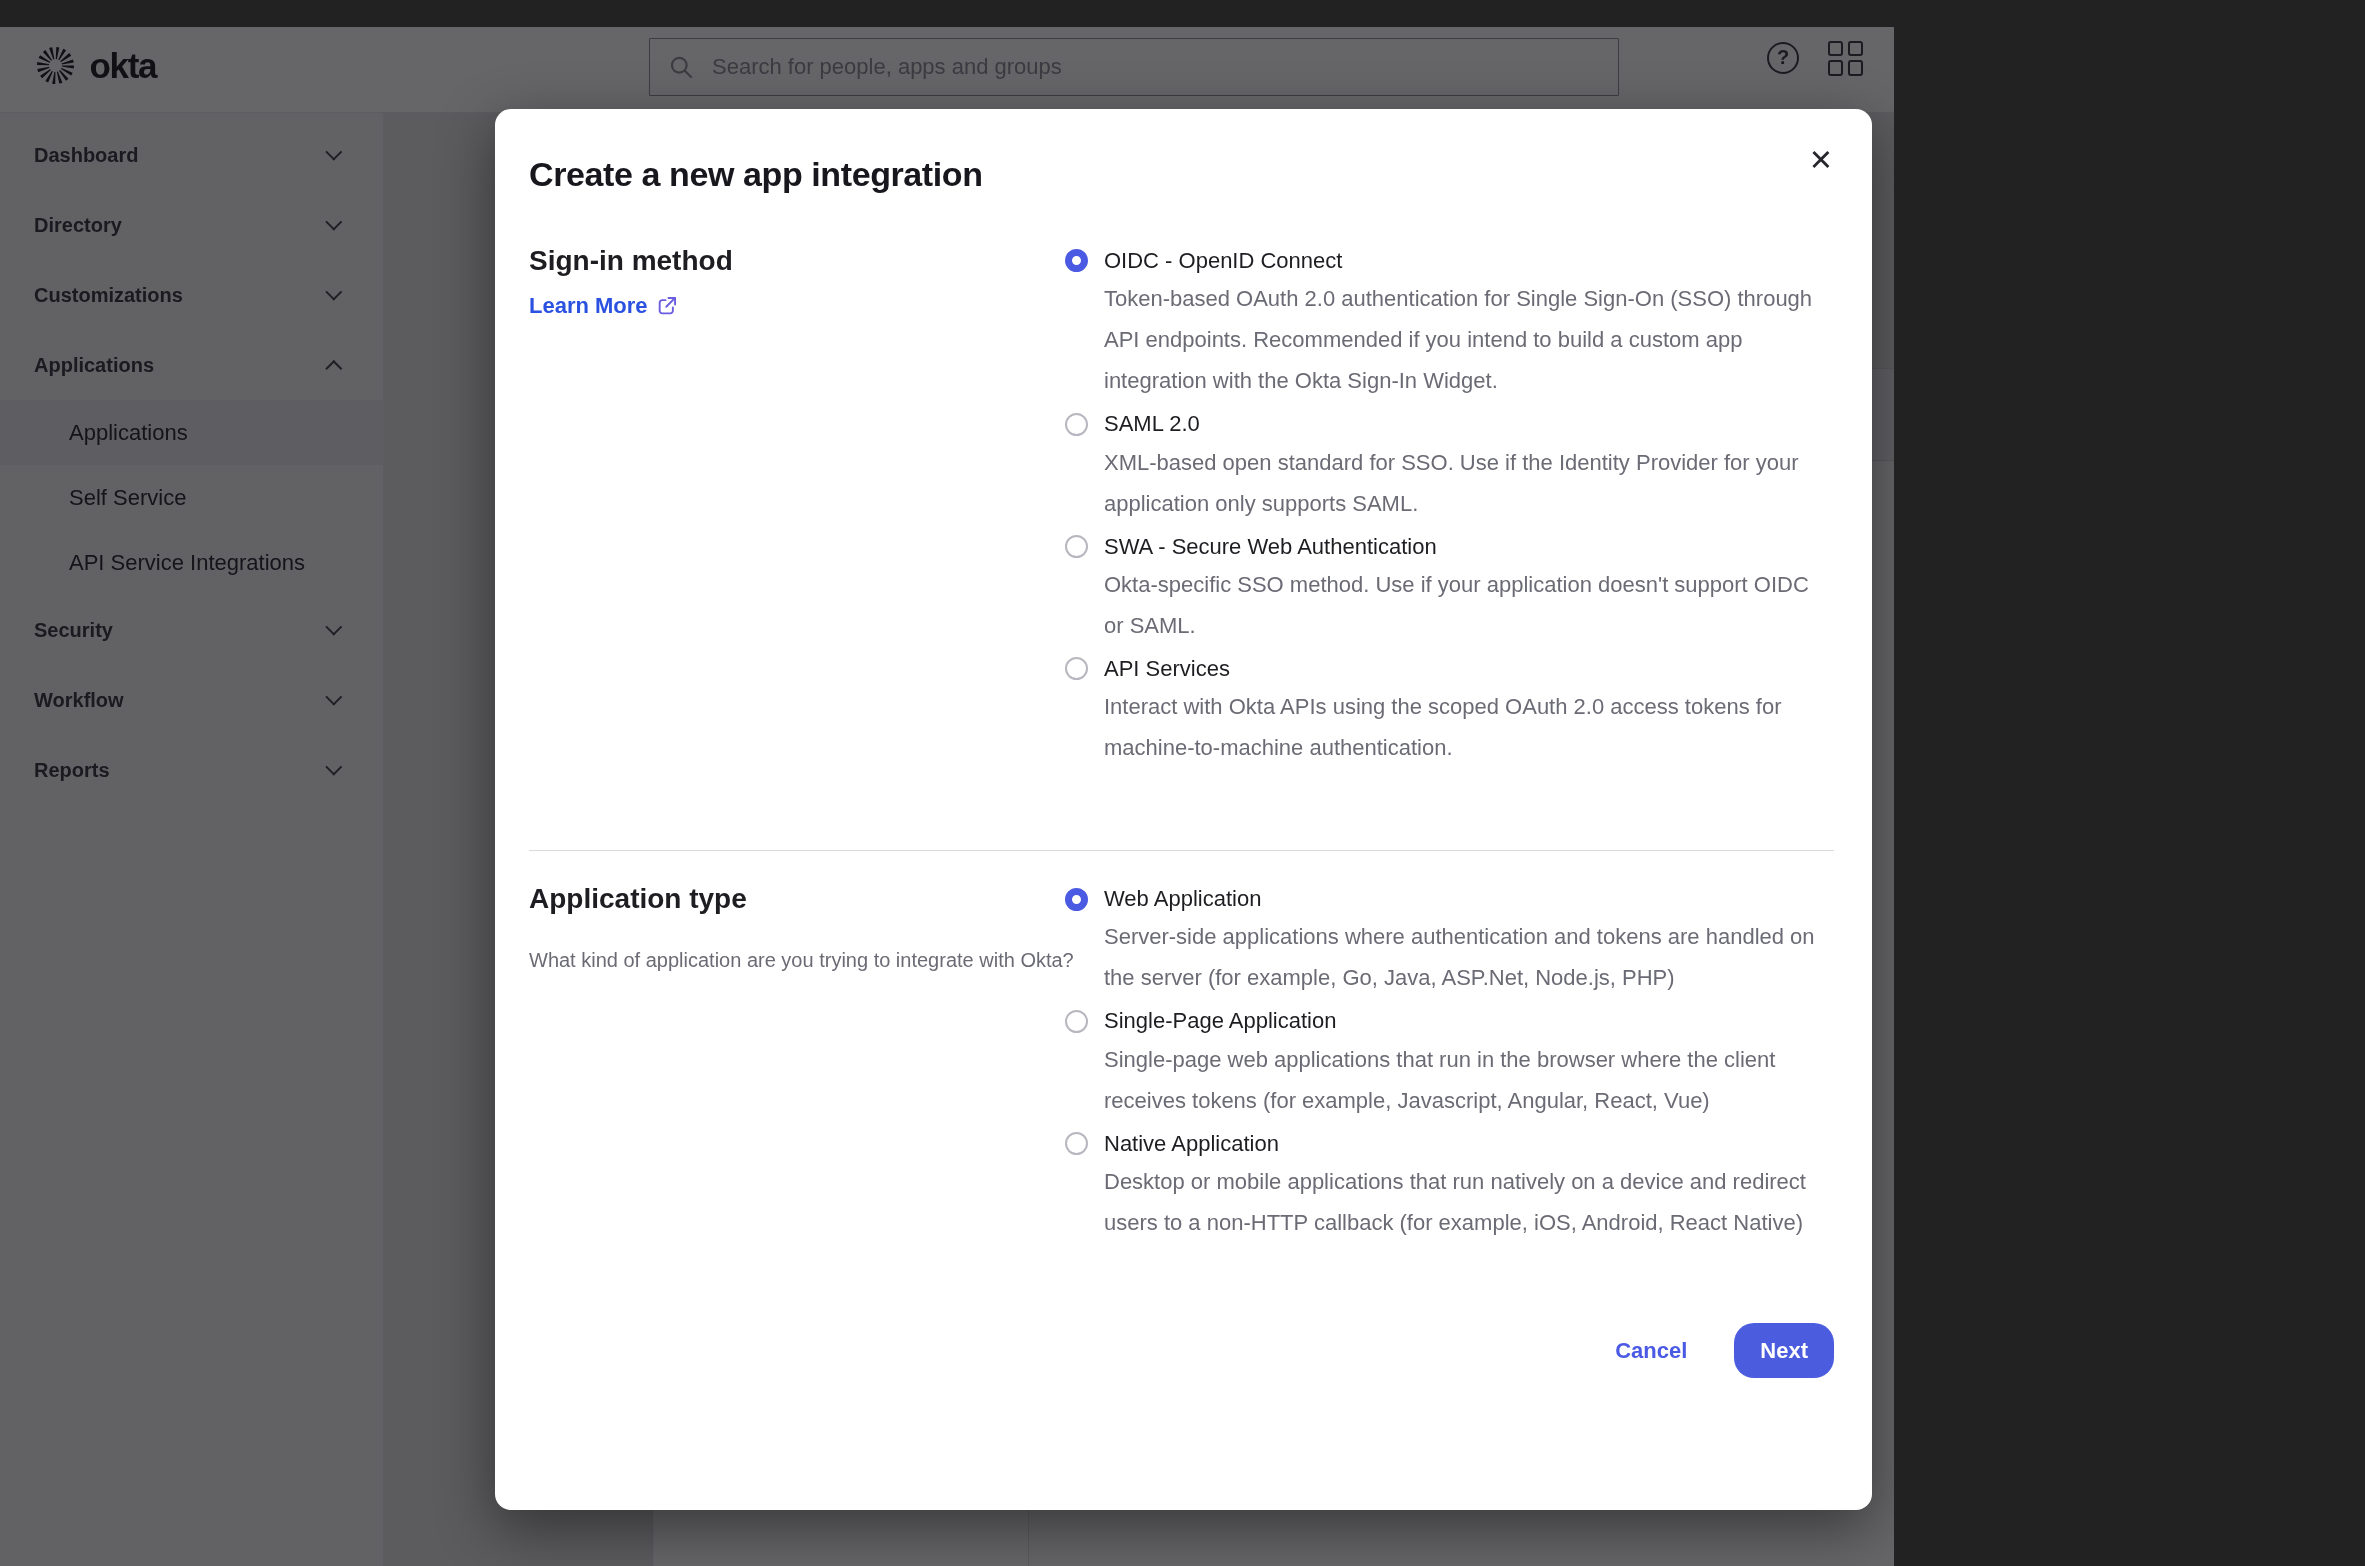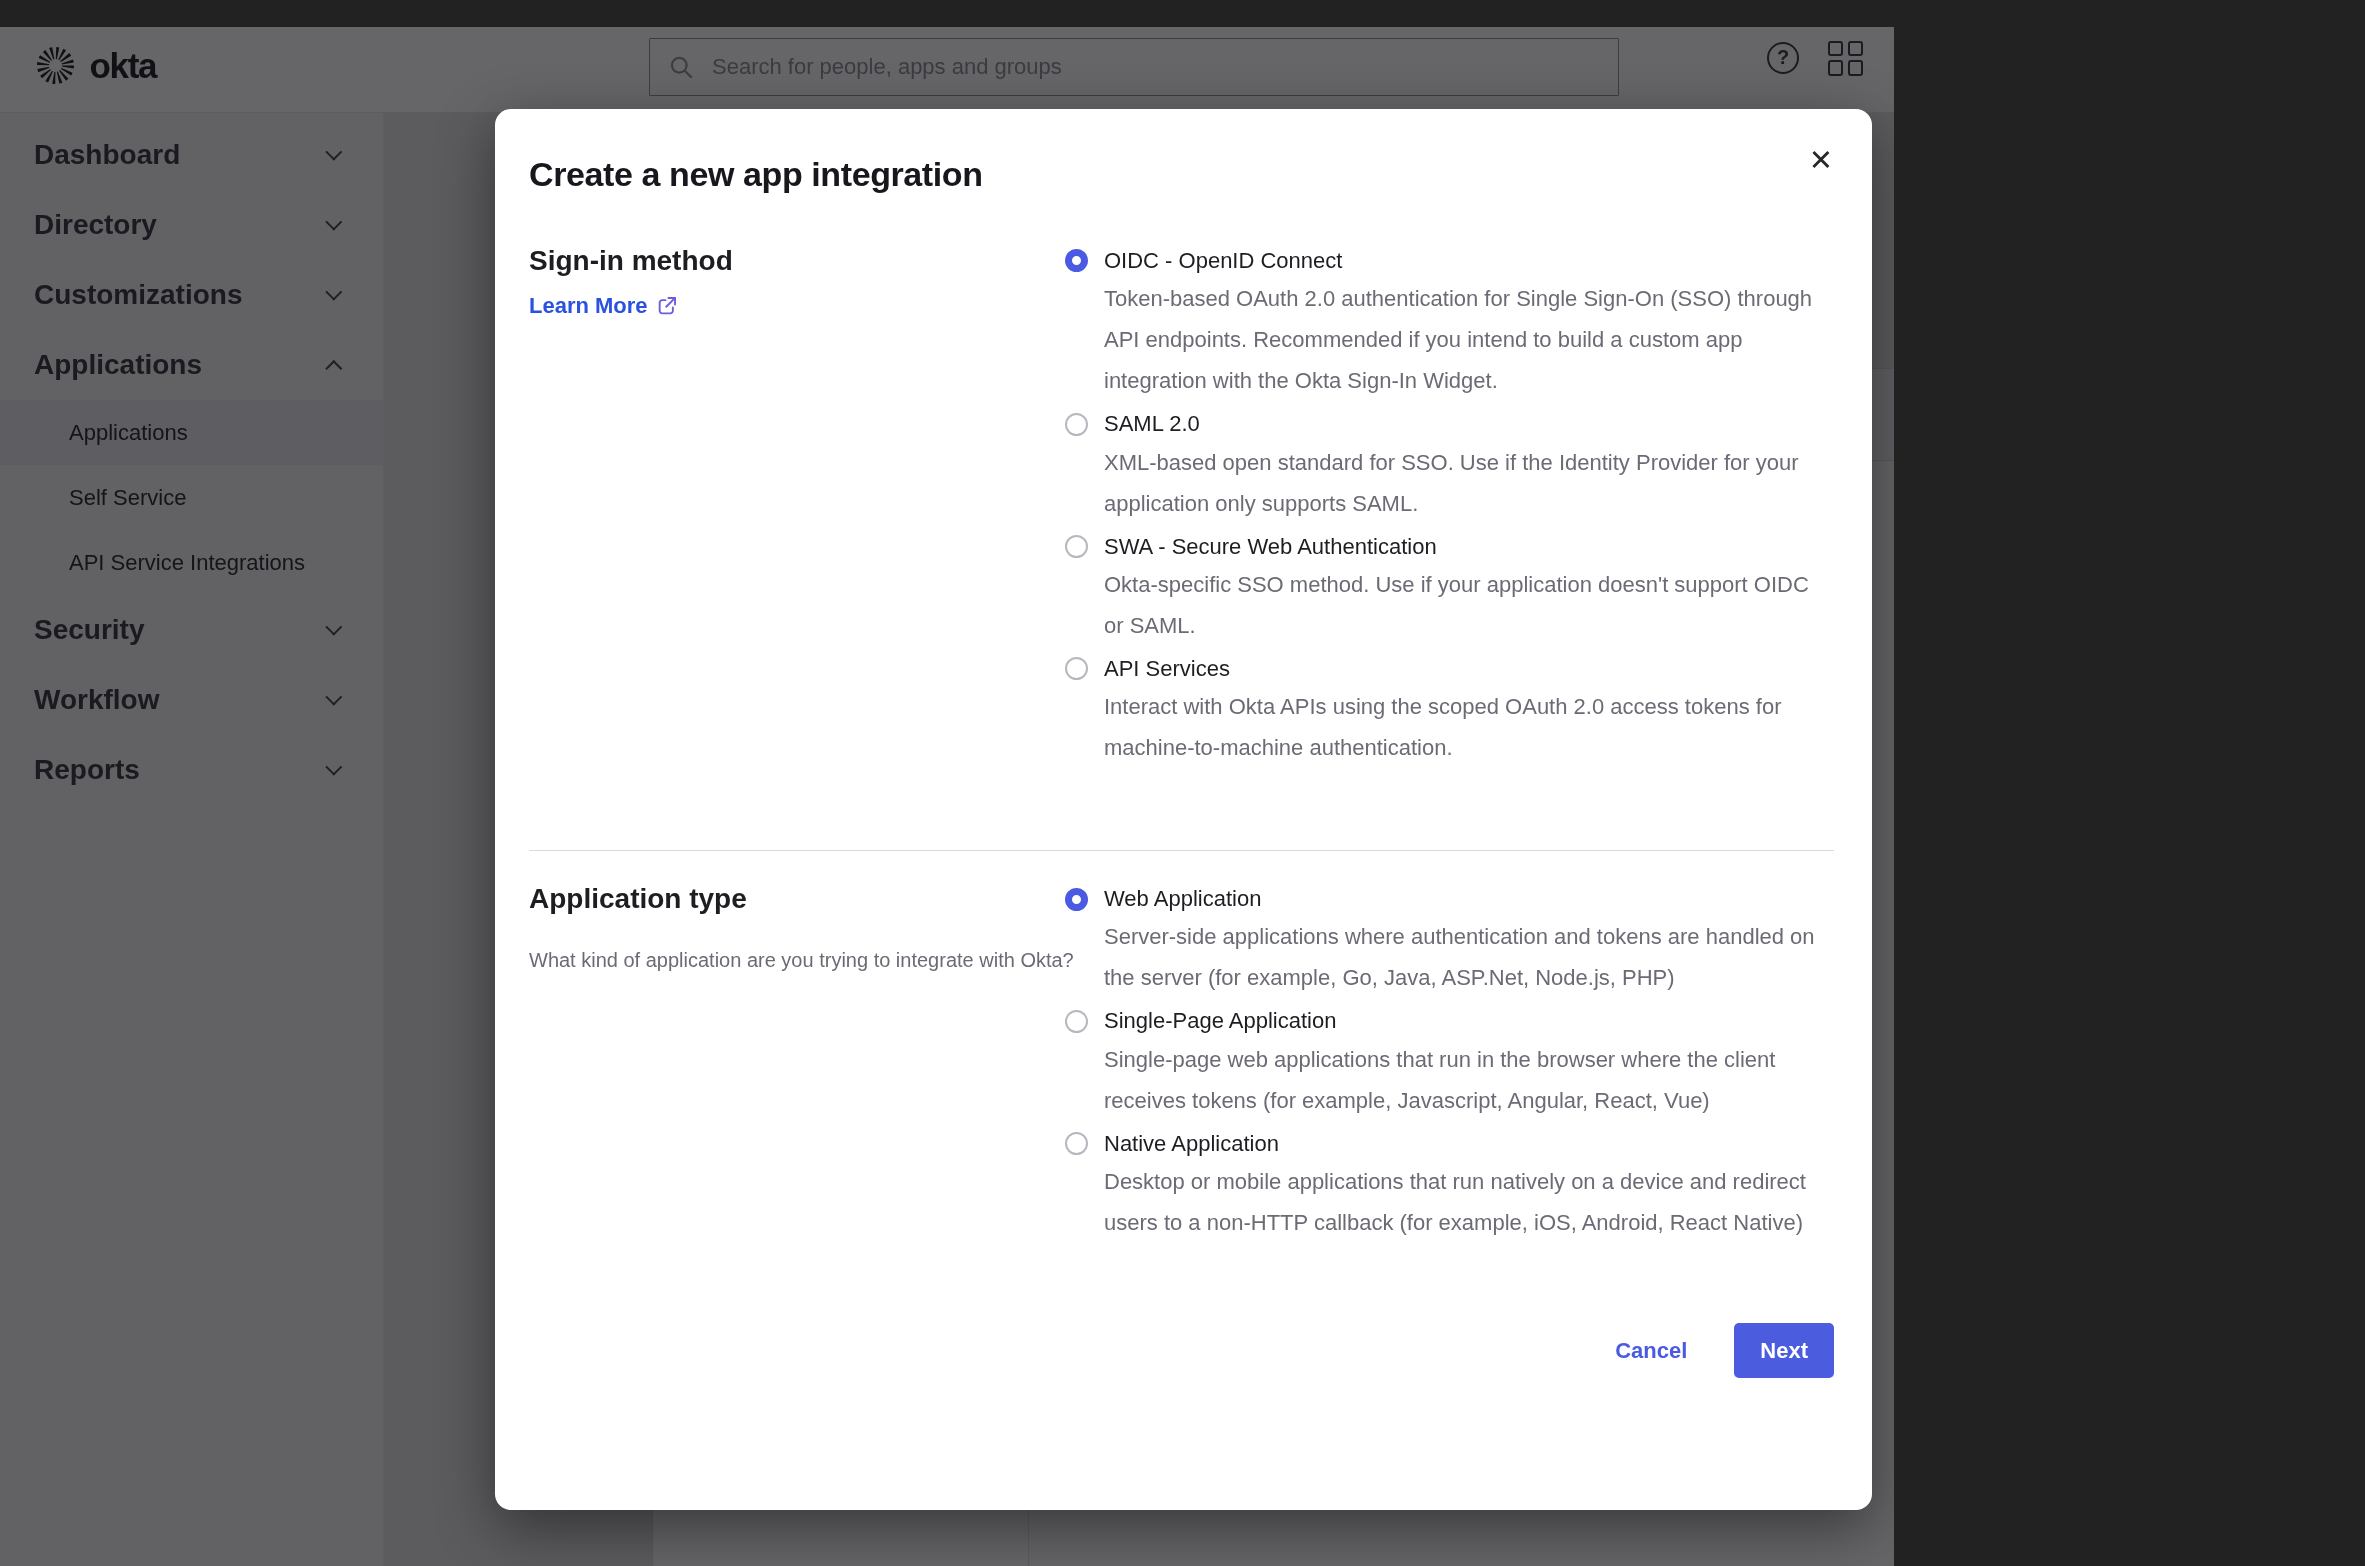--- a/index.html
+++ b/index.html
@@ -12,21 +12,21 @@
   .brand-word{font-size:35px;font-weight:700;letter-spacing:-1.4px;color:#16171d;}
   .search{position:absolute;left:649px;top:11px;width:970px;height:58px;border:1.4px solid #8e8e97;border-radius:1px;background:#ffffff;display:flex;align-items:center;padding:0 19px;gap:16px;}
   .search input{border:none;outline:none;flex:1;font-size:22px;color:#3a3a42;background:transparent;}
   .search input::placeholder{color:#8b8b93;}
   .q-icon{position:absolute;left:1767px;top:14.5px;width:32px;height:32px;border:2.2px solid #35353c;border-radius:50%;color:#35353c;font-size:20px;font-weight:700;display:flex;align-items:center;justify-content:center;}
   .grid-icon{position:absolute;left:1828px;top:13.8px;width:35px;height:35px;display:grid;grid-template-columns:1fr 1fr;gap:4.3px;}
   .grid-icon span{border:2.2px solid #35353c;border-radius:2.9px;}
 
   
   .sidebar{position:absolute;left:0;top:86px;width:384px;height:1481px;background:#f4f4f5;border-right:1.4px solid #e4e4e8;padding-top:7.2px;z-index:1;}
-  .nav-item{height:70px;display:flex;align-items:center;justify-content:space-between;padding:0 43px 0 34px;font-size:28px;font-weight:600;color:#32323a;cursor:pointer;}
+  .nav-item{height:70px;display:flex;align-items:center;justify-content:space-between;padding:0 43px 0 34px;font-size:20px;font-weight:600;color:#32323a;cursor:pointer;}
   .chev{width:11.6px;height:11.6px;border-right:2.9px solid #3c3c44;border-bottom:2.9px solid #3c3c44;transform:rotate(45deg);margin-top:-5.8px;flex:none;}
   .chev.up{transform:rotate(-135deg);margin-top:7.2px;}
   .sub-item{height:65px;display:flex;align-items:center;padding-left:69px;font-size:22px;font-weight:400;color:#23232a;cursor:pointer;}
   .sub-item.selected{background:#e6e6eb;}
 
   
   .main-help{position:absolute;left:1992px;top:162px;display:flex;align-items:center;gap:2.9px;font-size:22.5px;color:#3d55e4;cursor:pointer;z-index:1;}
   .bg-panel{position:absolute;left:652px;top:341px;width:1447px;height:1226px;border:1.4px solid #d9d9dd;background:#ffffff;z-index:1;}
   .bg-panel-header{height:92px;background:#f2f2f5;border-bottom:1.4px solid #dcdce0;}
   .bg-col-divider{position:absolute;left:1028px;top:341px;width:1.4px;height:1226px;background:#e3e3e7;z-index:1;}
@@ -49,21 +49,21 @@
   .para.second{line-height:36px;margin-top:27px;}
   .opt{display:flex;margin-bottom:10px;cursor:pointer;}
   .radio{width:23px;height:23px;border-radius:50%;background:#ffffff;flex:none;margin:1.4px 16px 0 0;}
   .radio.on{border:7.2px solid #4b5ae2;}
   .radio.off{border:2.2px solid #b7b7bf;}
   .opt-name{font-size:22px;line-height:26px;color:#1d1d22;}
   .opt-desc{font-size:22px;line-height:41px;color:#6b6b75;margin-top:4.3px;max-width:714px;}
   .m-divider{border:none;border-top:1.4px solid #dadade;margin:72px 0 0 0;}
   .m-actions{display:flex;justify-content:flex-end;align-items:center;margin-top:70px;gap:41px;}
   .btn-cancel{font-size:22px;font-weight:700;color:#4a5ae4;cursor:pointer;background:none;border:none;}
-  .btn-next{font-size:22px;font-weight:700;color:#ffffff;background:#4c5cde;border:none;border-radius:5px;padding:14.5px 26px;cursor:pointer;}
+  .btn-next{font-size:22px;font-weight:700;color:#ffffff;background:#4c5cde;border:none;border-radius:20px;padding:14.5px 26px;cursor:pointer;}
 </style>
 </head>
 <body>
 
 <div id="app">
 
   <div class="topbar">
     <div class="brand">
       <svg width="45" height="45" viewBox="0 0 62 62">
         <circle cx="31" cy="31" r="16" fill="none" stroke="#16171d" stroke-width="19" stroke-dasharray="2.7 3.6"></circle>

